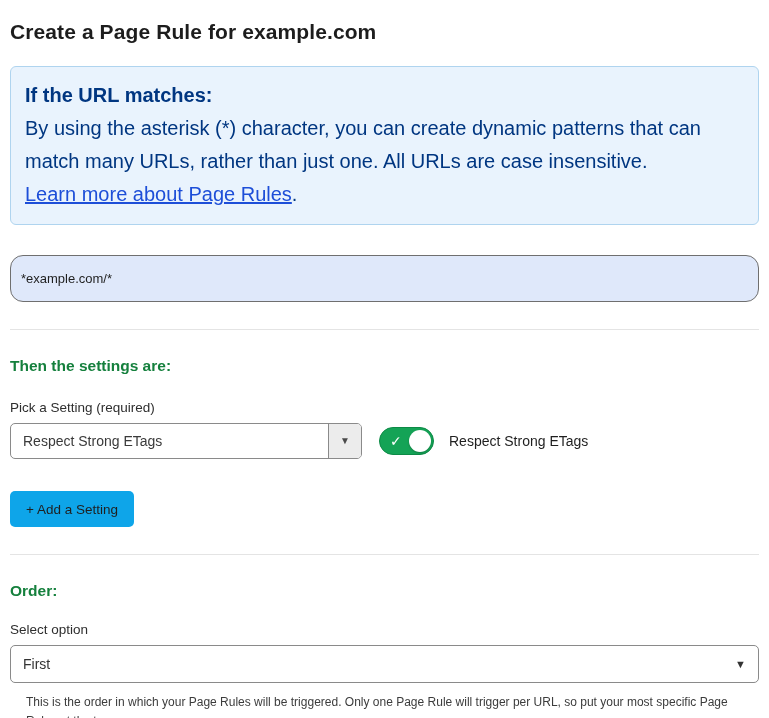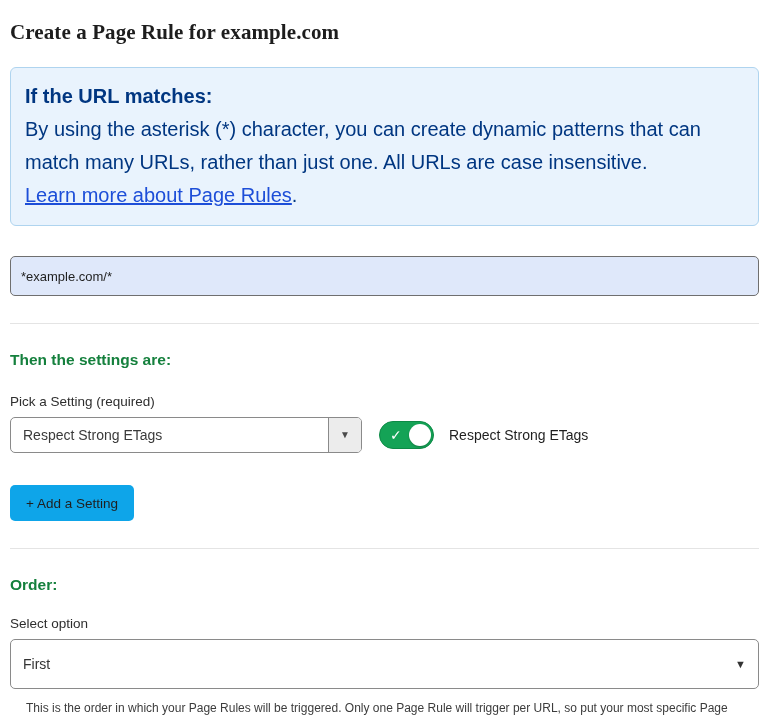--- a/index.html
+++ b/index.html
@@ -11,21 +11,20 @@
     color: #1f1f1f;
   }
   .page { padding: 12px 10px 18px 10px; }
 
   h1.page-title {
     font-size: 21px;
     font-weight: 700;
     margin: 8px 0 22px 0;
     color: #1d1d1d;
     letter-spacing: 0.1px;
-    font-family: Liberation Serif, serif;
   }
 
   .info-box {
     background: #e9f3fd;
     border: 1px solid #afd4ef;
     border-radius: 6px;
     padding: 12px 14px 13px 14px;
     font-size: 20px;
     line-height: 1.65;
     color: #003681;
@@ -37,24 +36,24 @@
 
   .field-label {
     display: block;
     font-size: 13.5px;
     color: #2e2e2e;
     margin-bottom: 8px;
   }
 
   .url-input {
     width: 100%;
-    height: 40px;
+    height: 47px;
     background: #dfe8fa;
     border: 1px solid #6f6f6f;
-    border-radius: 5px;
+    border-radius: 13px;
     padding: 0 10px;
     font-size: 13px;
     color: #1f1f1f;
     font-family: "Liberation Sans", "DejaVu Sans", sans-serif;
   }
 
   hr.divider {
     border: none;
     border-top: 1px solid #e4e4e4;
     margin: 27px 0;
@@ -146,21 +145,21 @@
     border-radius: 5px;
     font-size: 13.5px;
     font-family: "Liberation Sans", "DejaVu Sans", sans-serif;
     cursor: pointer;
   }
   .btn.grey { background: #0ea5e9; color: #1f1f1f; }
   .add-setting-btn { margin-top: 32px; }
 
   .order-select {
     width: 100%;
-    height: 50px;
+    height: 38px;
     border: 1px solid #8a8a8a;
     border-radius: 5px;
     background: #ffffff;
     display: flex;
     align-items: center;
     justify-content: space-between;
     padding: 0 12px;
     font-size: 14px;
     color: #333333;
     cursor: pointer;

